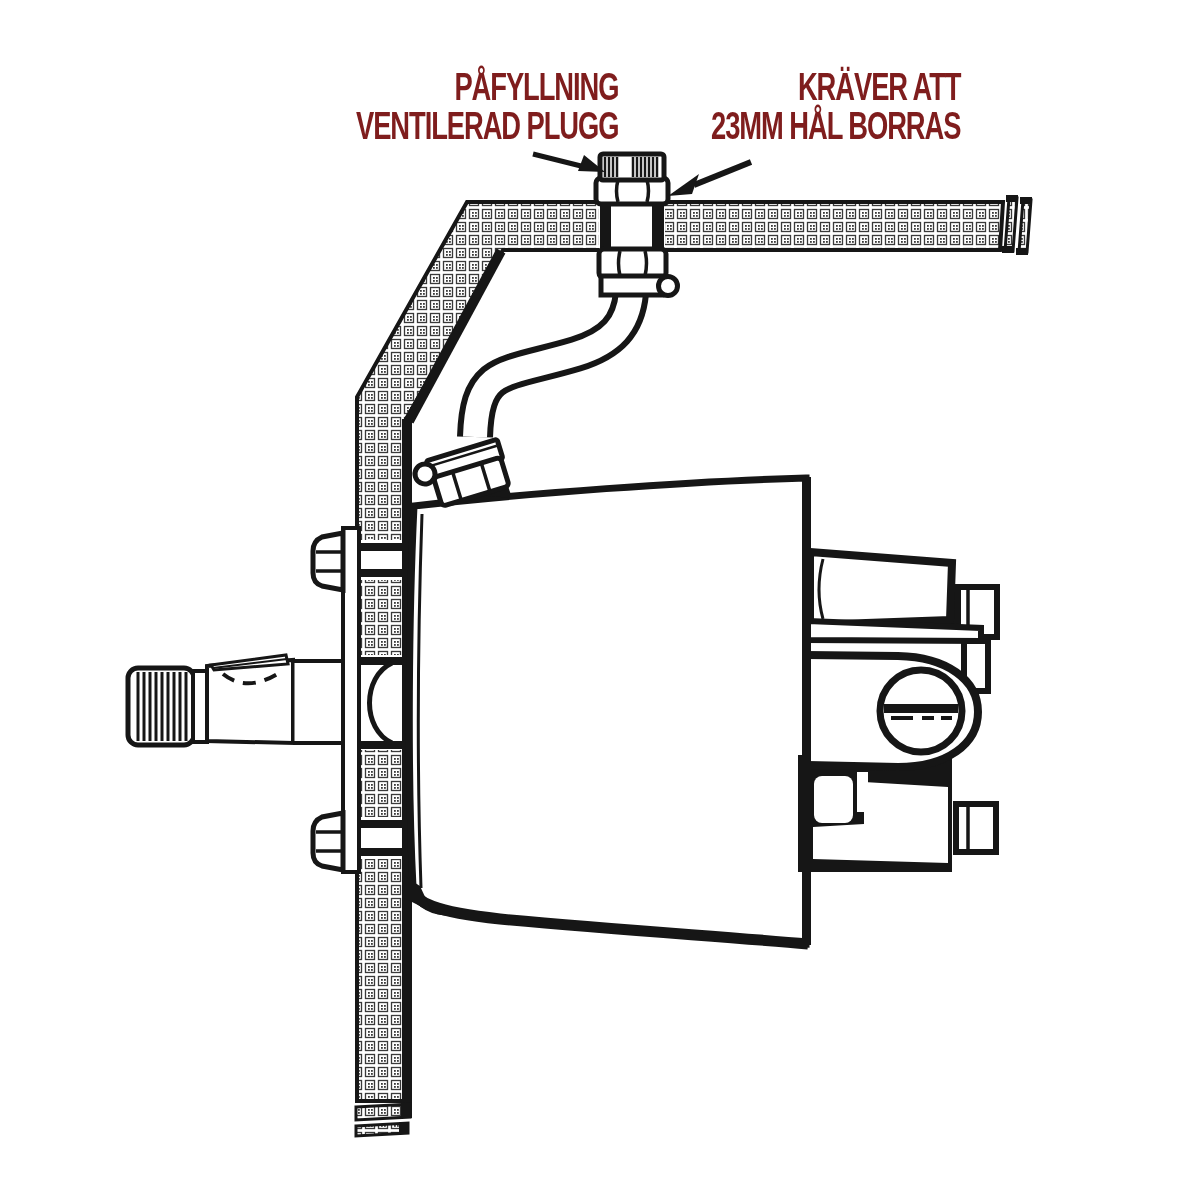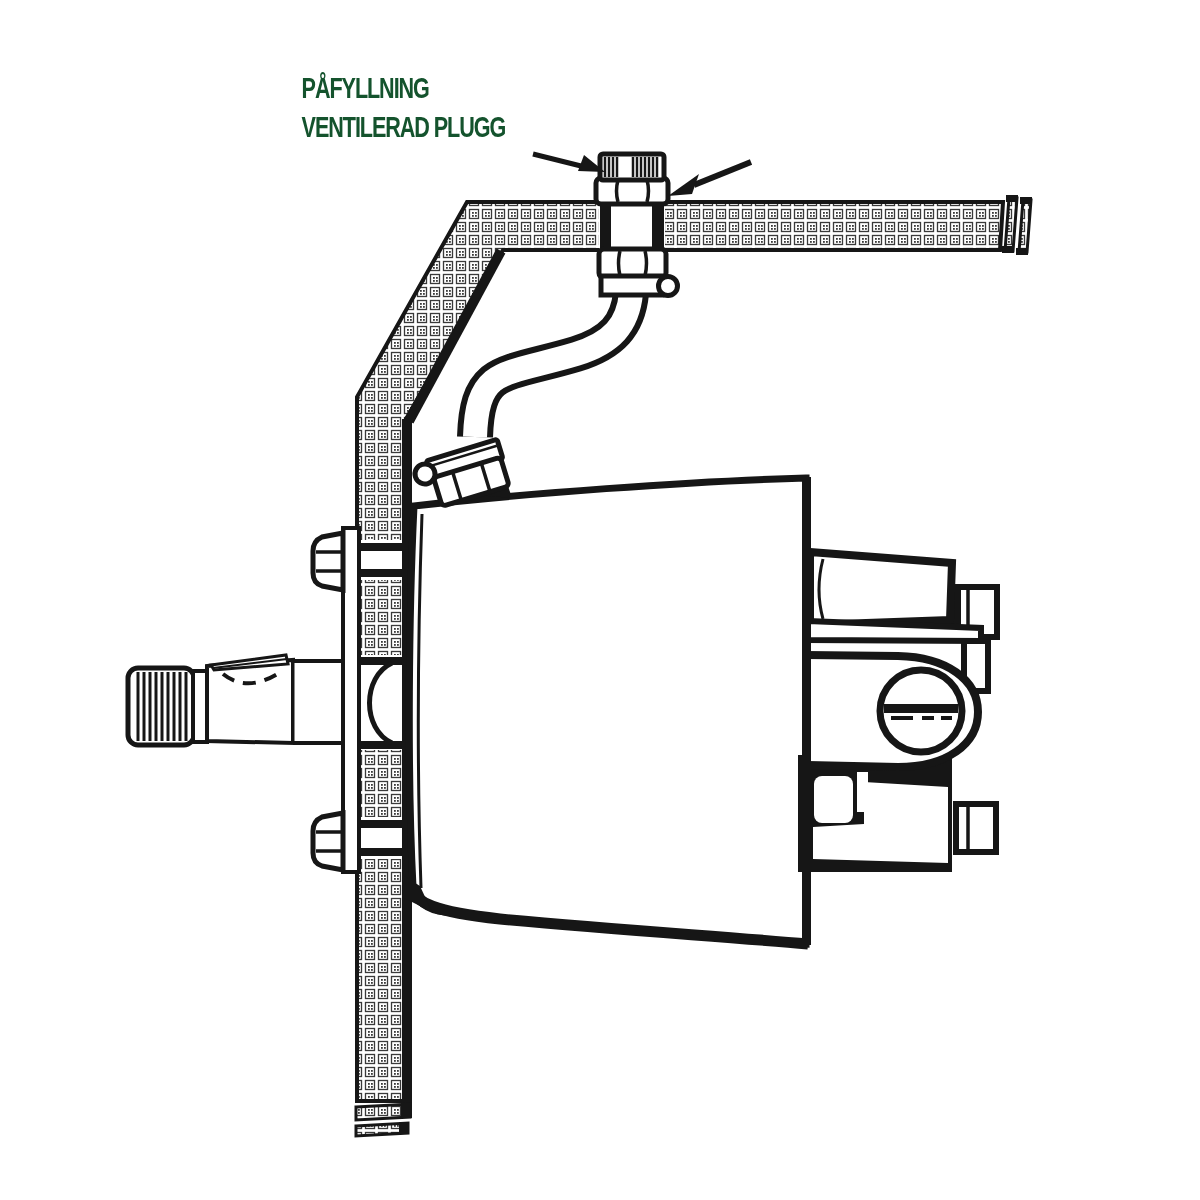--- a/index.html
+++ b/index.html
@@ -1,20 +1,20 @@
 <!DOCTYPE html>
 <html><head>
 <meta charset="utf-8">
 <style>
   html,body{margin:0;padding:0;background:#fff;}
   .stage{position:relative;width:1200px;height:1200px;background:#ffffff;overflow:hidden;
          font-family:"Liberation Sans", sans-serif;}
   .stage svg{position:absolute;left:0;top:0;}
-  .callout{position:absolute;width:440px;text-align:left;color:#14532d;
-           font-weight:700;font-size:30px;line-height:39px;letter-spacing:-1.5px;}
+  .callout{position:absolute;width:440px;text-align:right;color:#7f1d1d;
+           font-weight:700;font-size:38px;line-height:39px;letter-spacing:-1.5px;}
   .squeeze{transform:scaleX(0.72);transform-origin:50% 0;white-space:nowrap;}
   .ln{fill:none;stroke:#161616;}
   .wh{fill:#ffffff;stroke:#161616;}
   .bk{fill:#161616;stroke:none;}
   .pat{fill:url(#stipple);stroke:#161616;}
 </style>
 </head>
 <body>
 
 <div class="stage">
@@ -178,13 +178,19 @@
       <polygon class="bk" points="668,196 699,174 692,194"></polygon>
     </g>
   </svg>
 
   <div class="callout" style="left:240px;top:68px;">
     <div class="squeeze">
       <div>PÅFYLLNING</div>
       <div>VENTILERAD PLUGG</div>
     </div>
   </div>
+  <div class="callout" style="left:582px;top:68px;">
+    <div class="squeeze">
+      <div>KRÄVER ATT</div>
+      <div>23MM HÅL BORRAS</div>
+    </div>
+  </div>
 </div>
 
 </body></html>

